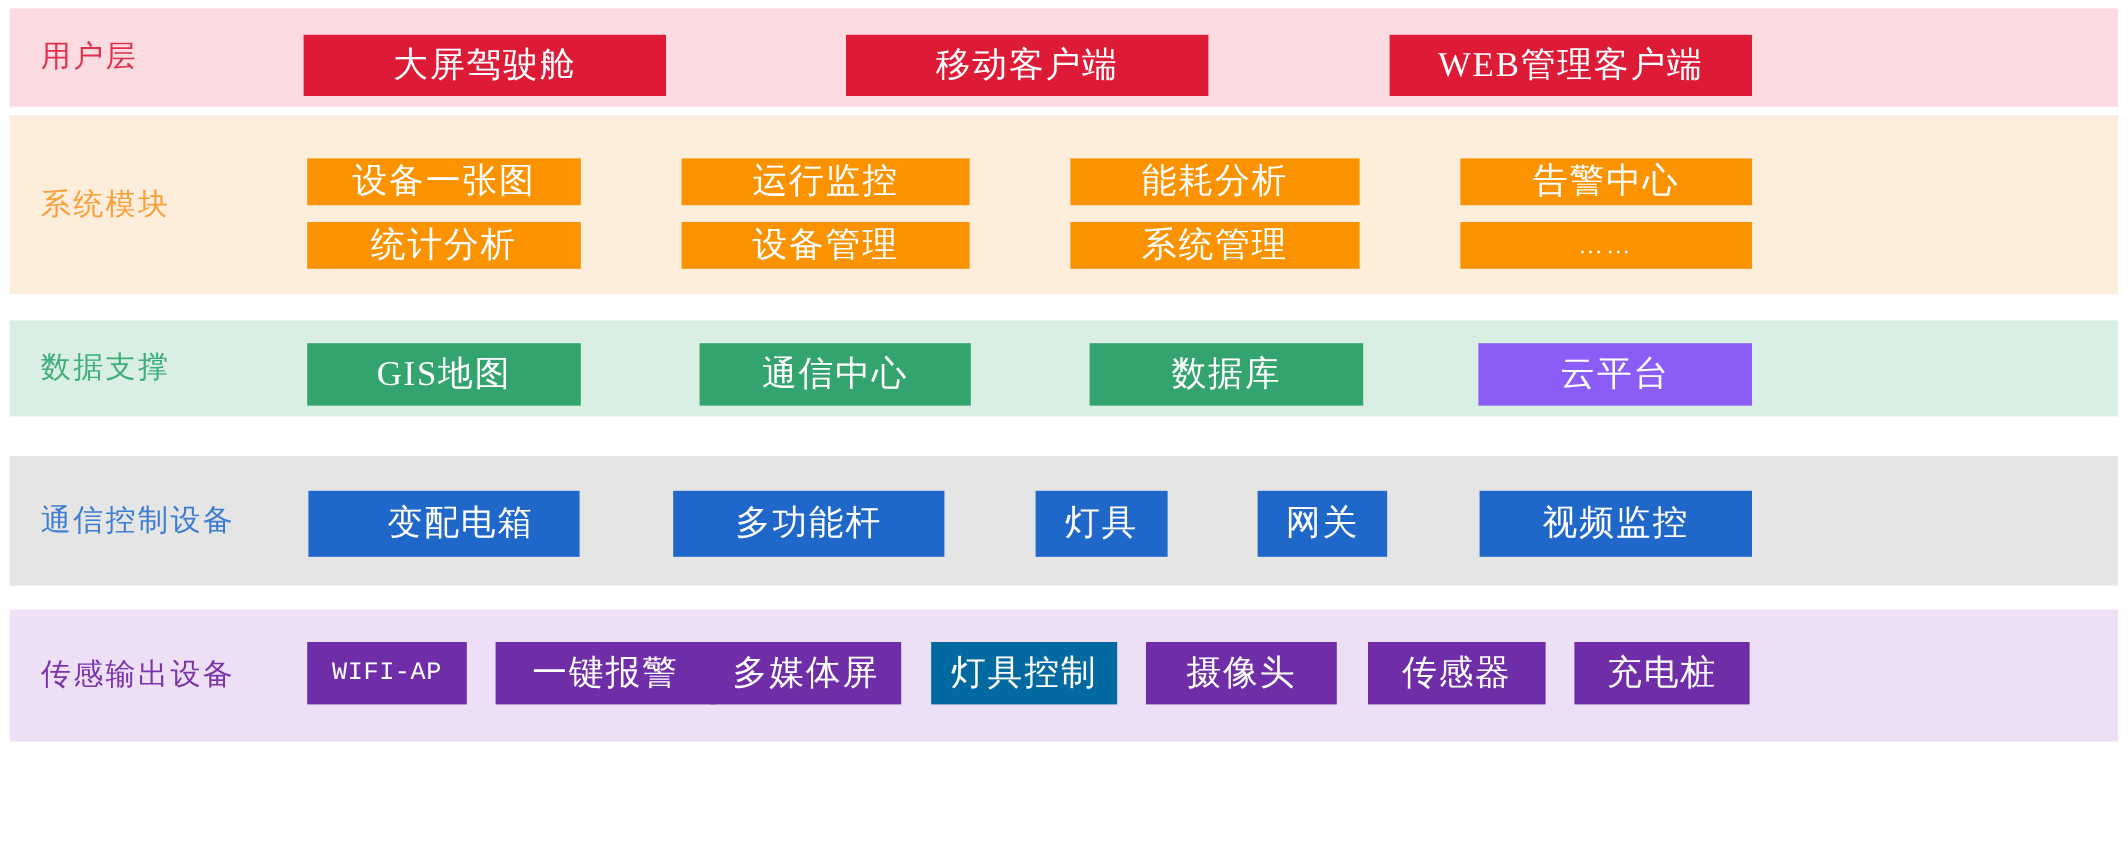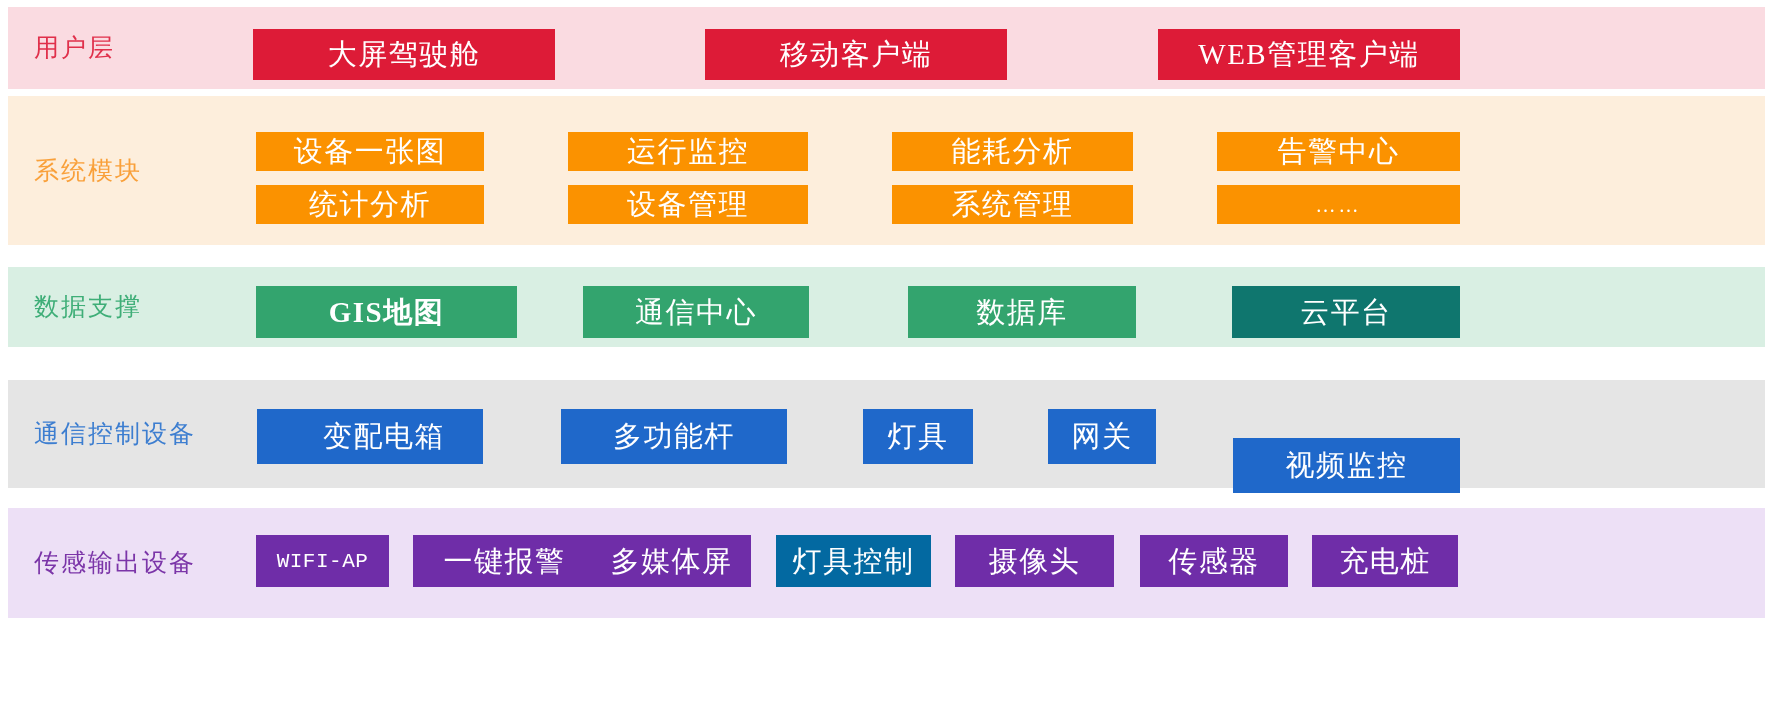--- a/index.html
+++ b/index.html
@@ -122,36 +122,36 @@
       <div class="node" style="left:560px; top:89px; width:240px; height:39px; background:#fb9200;">设备管理</div>
       <div class="node" style="left:884px; top:89px; width:241px; height:39px; background:#fb9200;">系统管理</div>
       <div class="node dots" style="left:1209px; top:89px; width:243px; height:39px; background:#fb9200;">……</div>
     </div>
   </div>
 
   <div class="band" id="band-data">
     <div class="band-label">数据支撑</div>
 
     <div class="node-row">
-      <div class="node" style="left:248px; top:19px; width:261px; height:52px; background:#33a46e;font-weight:bold;">GIS地图</div>
+      <div class="node" style="left:248px; top:19px; width:228px; height:52px; background:#33a46e;">GIS地图</div>
       <div class="node" style="left:575px; top:19px; width:226px; height:52px; background:#33a46e;">通信中心</div>
       <div class="node" style="left:900px; top:19px; width:228px; height:52px; background:#33a46e;">数据库</div>
-      <div class="node" style="left:1224px; top:19px; width:228px; height:52px; background:#0f766e;">云平台</div>
+      <div class="node" style="left:1224px; top:19px; width:228px; height:52px; background:#8b5cf6;">云平台</div>
     </div>
   </div>
 
   <div class="band" id="band-comm">
     <div class="band-label">通信控制设备</div>
 
     <div class="node-row">
       <div class="node" style="left:249px; top:29px; width:226px; height:55px; background:#1f68ca;padding-left:28px;">变配电箱</div>
       <div class="node" style="left:553px; top:29px; width:226px; height:55px; background:#1f68ca;">多功能杆</div>
       <div class="node" style="left:855px; top:29px; width:110px; height:55px; background:#1f68ca;">灯具</div>
       <div class="node" style="left:1040px; top:29px; width:108px; height:55px; background:#1f68ca;">网关</div>
-      <div class="node" style="left:1225px; top:29px; width:227px; height:55px; background:#1f68ca;margin-top:29px;">视频监控</div>
+      <div class="node" style="left:1225px; top:29px; width:227px; height:55px; background:#1f68ca;">视频监控</div>
     </div>
   </div>
 
   <div class="band" id="band-sensor">
     <div class="band-label">传感输出设备</div>
 
     <div class="node-row">
       <div class="node mono" style="left:248px; top:27px; width:133px; height:52px; background:#6f2da8;">WIFI-AP</div>
       <div class="node" style="left:405px; top:27px; width:183px; height:52px; background:#6f2da8;">一键报警</div>
       <div class="node" style="left:584px; top:27px; width:159px; height:52px; background:#6f2da8;">多媒体屏</div>

